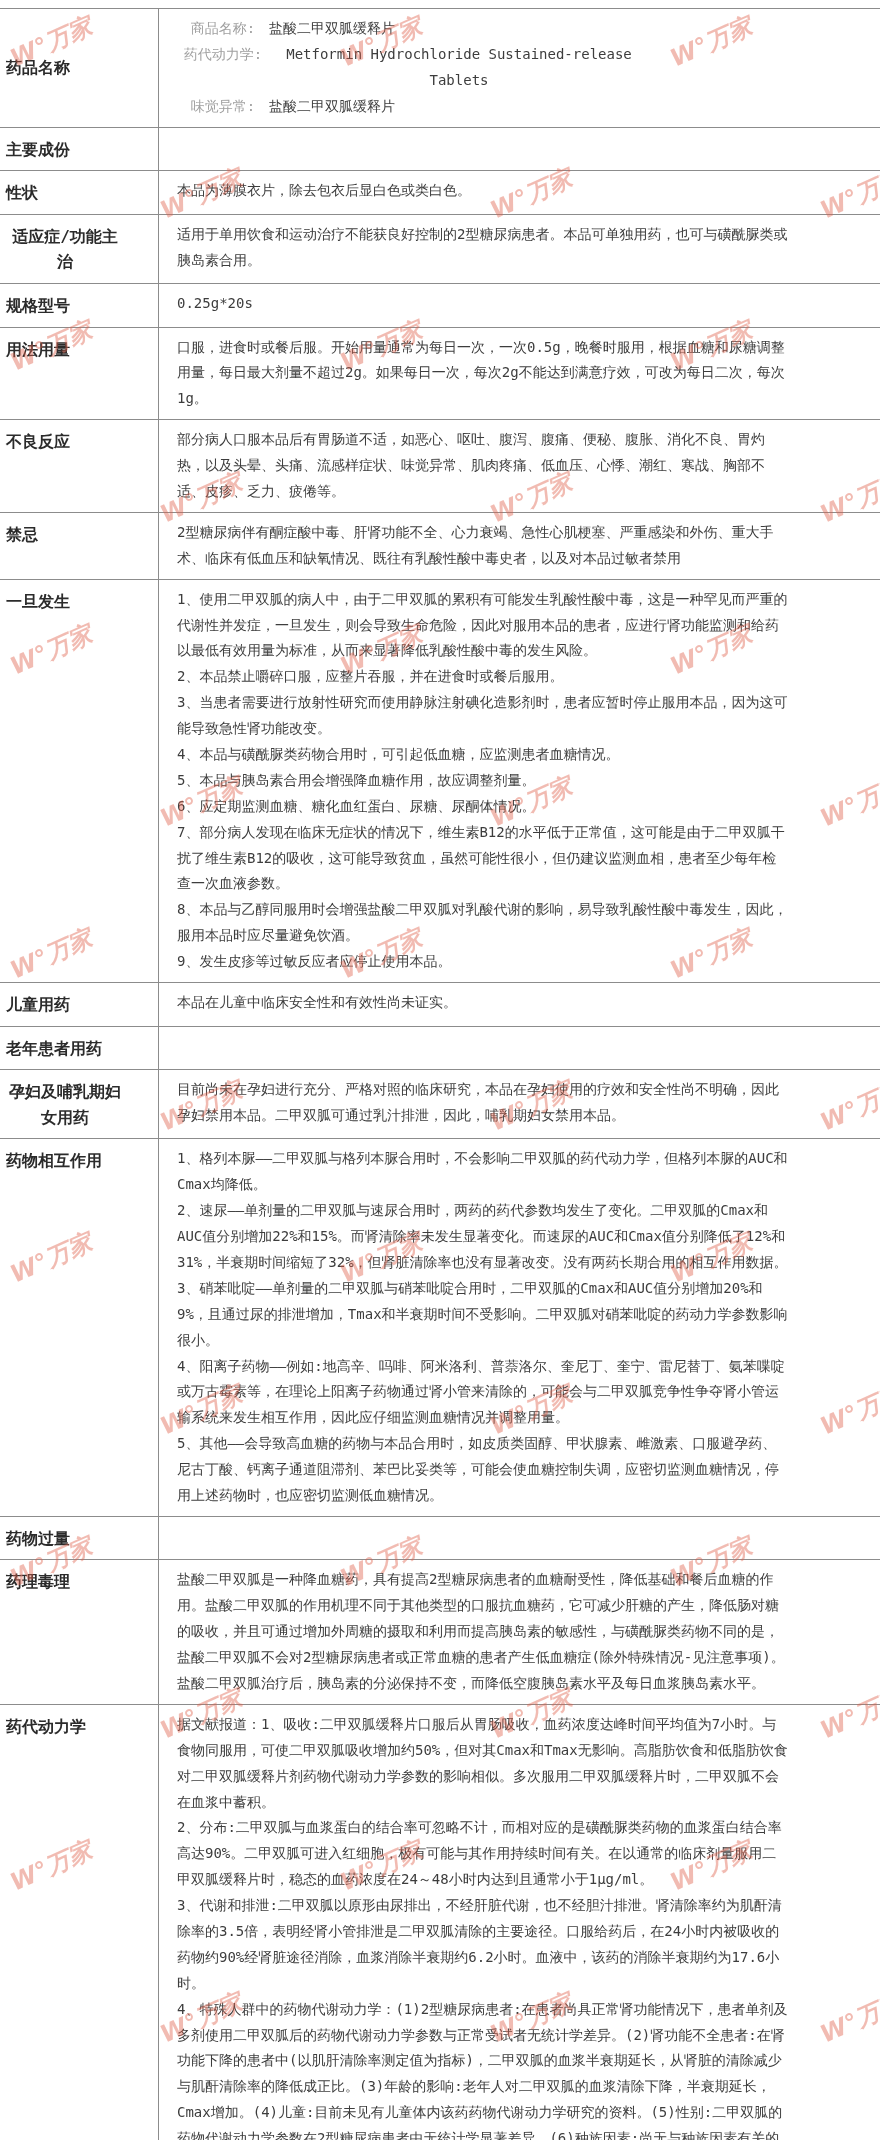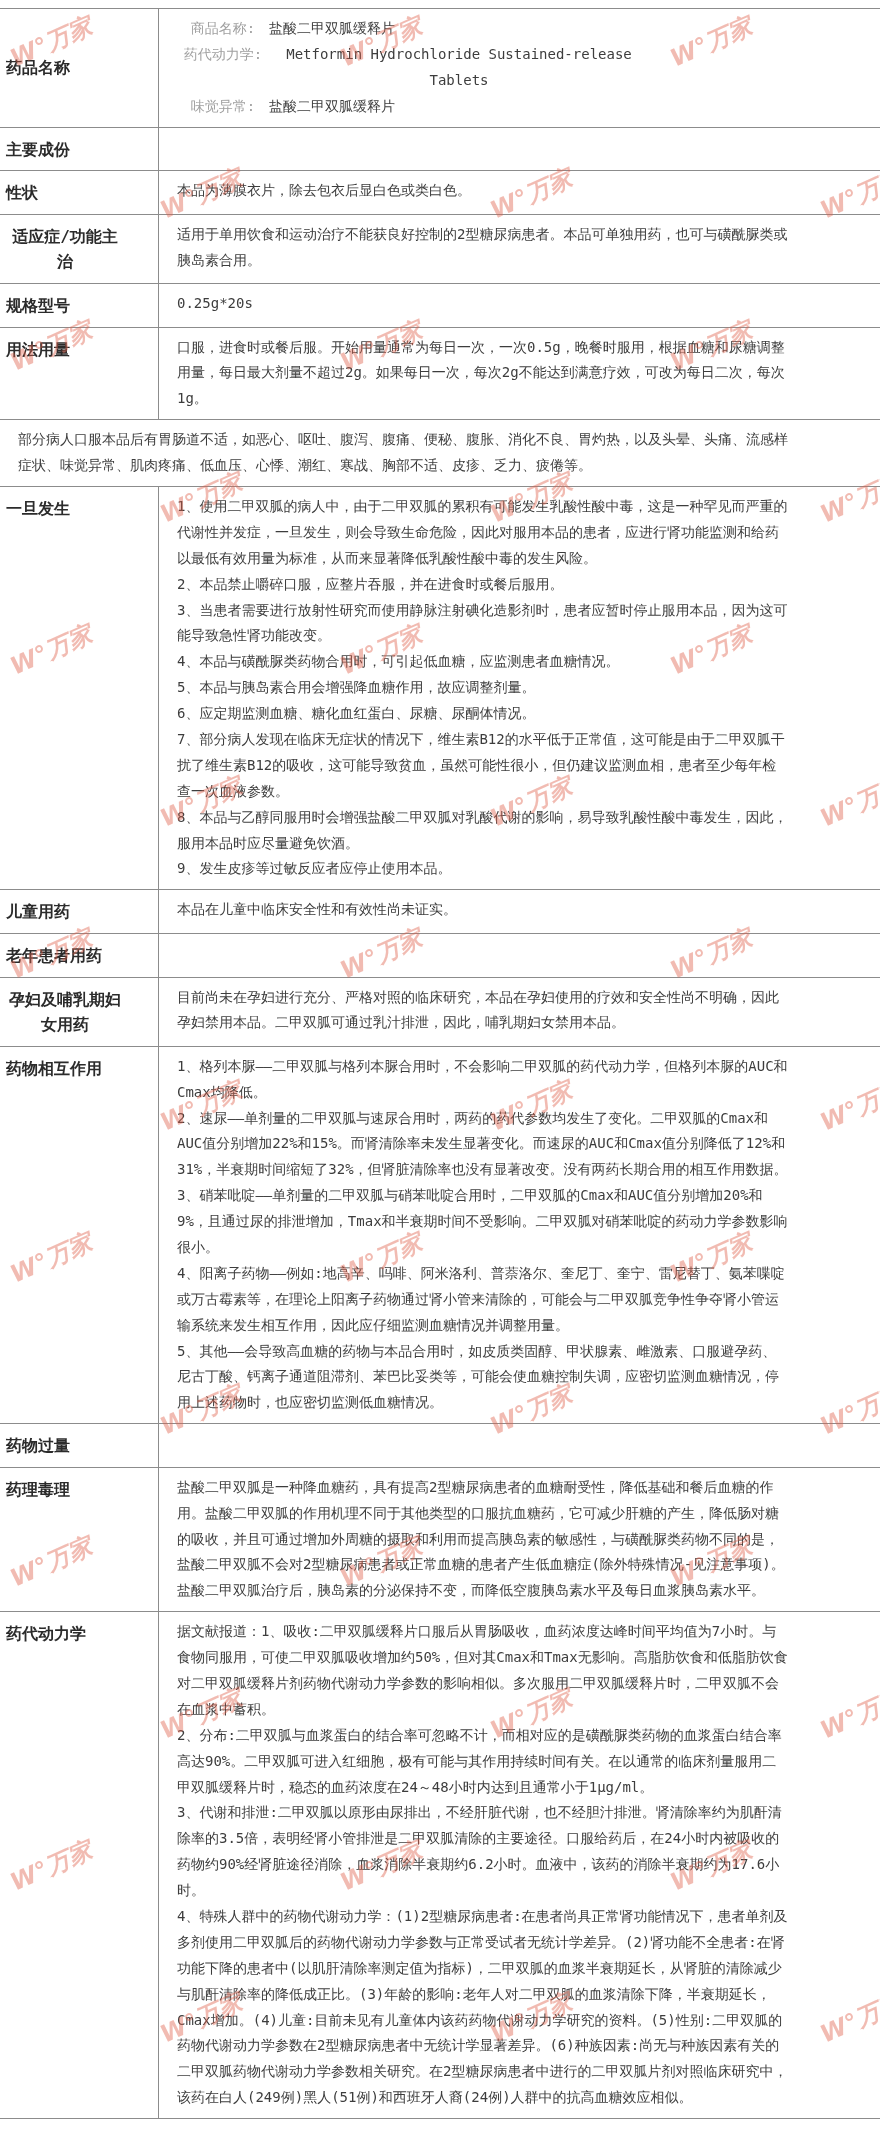--- a/index.html
+++ b/index.html
@@ -87,23 +87,32 @@
   </div>
 
   <div class="row">
     <div class="cell-label">
         <span>用法用量</span>
       </div>
     <div class="cell-content"><span class="ct">口服，进食时或餐后服。开始用量通常为每日一次，一次0.5g，晚餐时服用，根据血糖和尿糖调整用量，每日最大剂量不超过2g。如果每日一次，每次2g不能达到满意疗效，可改为每日二次，每次1g。</span></div>
   </div>
 
   <div class="row">
+    <div class="cell-label">
+        <span>不良反应</span>
+      </div>
     <div class="cell-content"><span class="ct">部分病人口服本品后有胃肠道不适，如恶心、呕吐、腹泻、腹痛、便秘、腹胀、消化不良、胃灼热，以及头晕、头痛、流感样症状、味觉异常、肌肉疼痛、低血压、心悸、潮红、寒战、胸部不适、皮疹、乏力、疲倦等。</span></div>
   </div>
 
+  <div class="row">
+    <div class="cell-label">
+        <span>禁忌</span>
+      </div>
+    <div class="cell-content"><span class="ct">2型糖尿病伴有酮症酸中毒、肝肾功能不全、心力衰竭、急性心肌梗塞、严重感染和外伤、重大手术、临床有低血压和缺氧情况、既往有乳酸性酸中毒史者，以及对本品过敏者禁用</span></div>
+  </div>
 
   <div class="row">
     <div class="cell-label">
         <span>一旦发生</span>
       </div>
     <div class="cell-content"><span class="ct">1、使用二甲双胍的病人中，由于二甲双胍的累积有可能发生乳酸性酸中毒，这是一种罕见而严重的代谢性并发症，一旦发生，则会导致生命危险，因此对服用本品的患者，应进行肾功能监测和给药以最低有效用量为标准，从而来显著降低乳酸性酸中毒的发生风险。
 2、本品禁止嚼碎口服，应整片吞服，并在进食时或餐后服用。
 3、当患者需要进行放射性研究而使用静脉注射碘化造影剂时，患者应暂时停止服用本品，因为这可能导致急性肾功能改变。
 4、本品与磺酰脲类药物合用时，可引起低血糖，应监测患者血糖情况。
 5、本品与胰岛素合用会增强降血糖作用，故应调整剂量。

